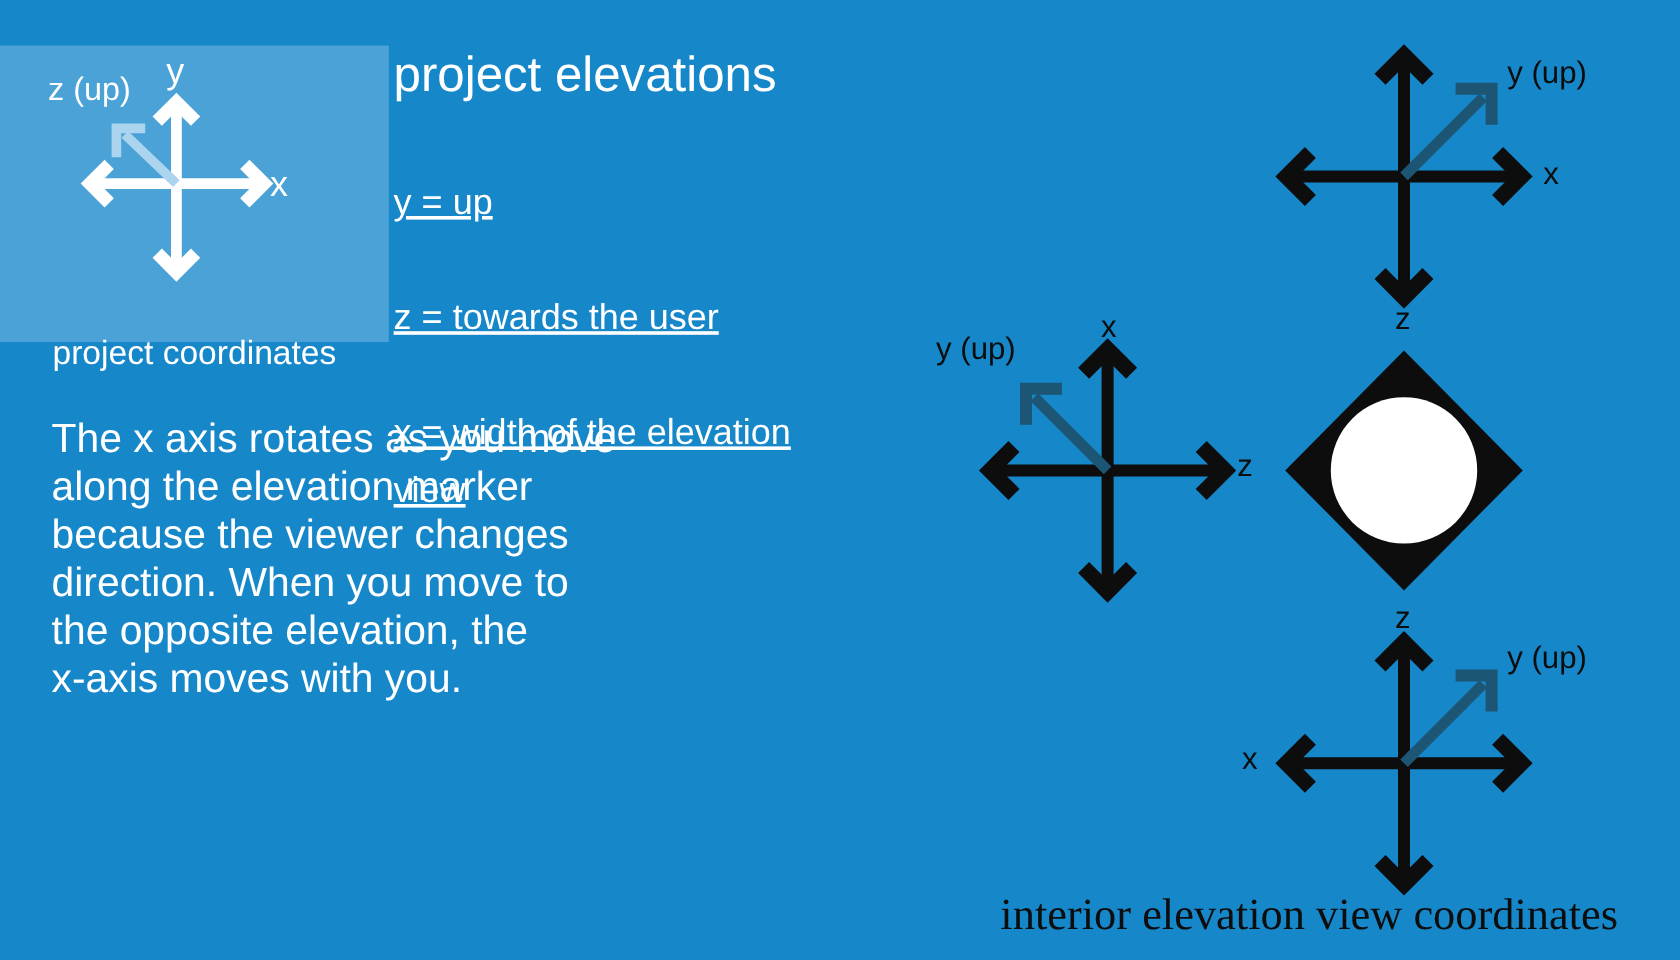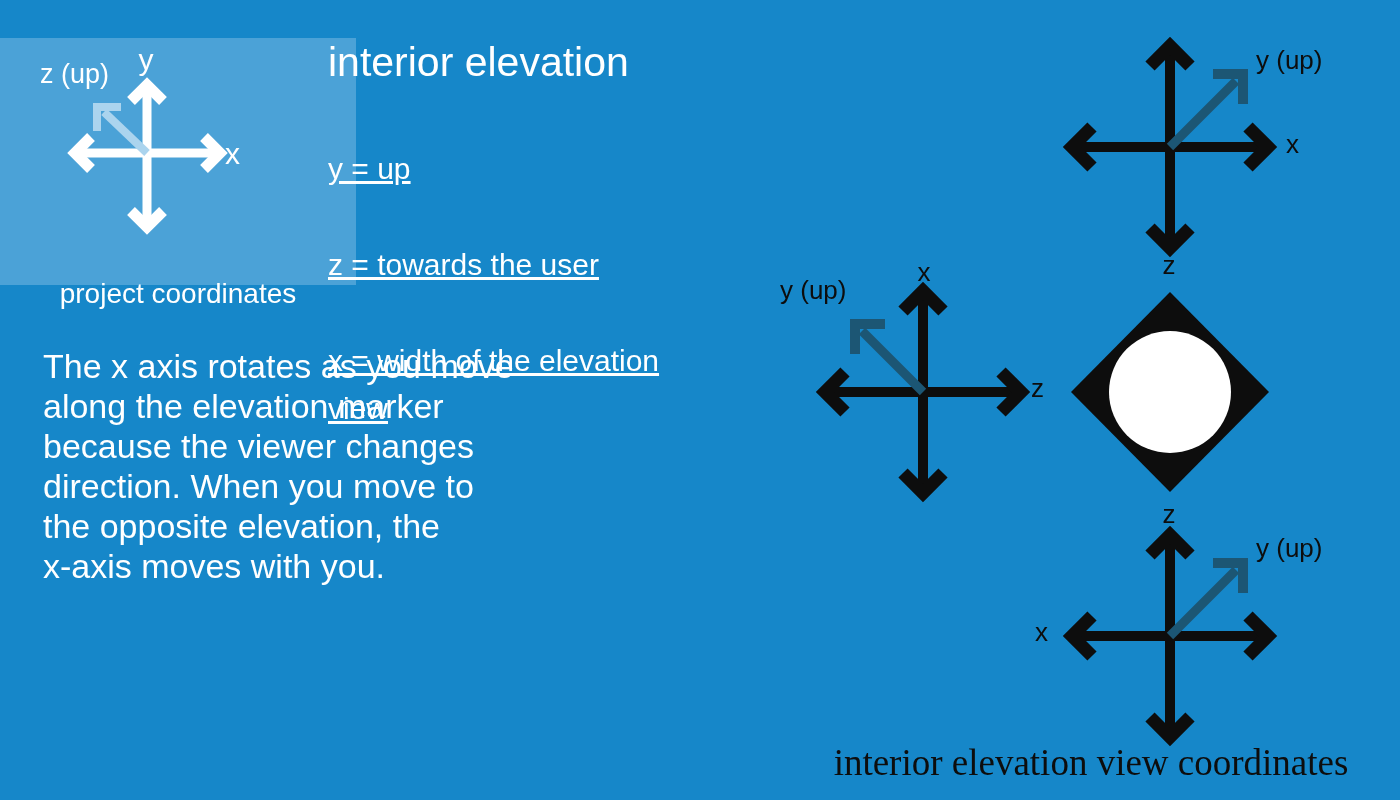--- a/index.html
+++ b/index.html
@@ -15,21 +15,21 @@
   body {
     width: 1400px; height: 800px;
     background: var(--bg);
     font-family: "Liberation Sans", sans-serif;
     overflow: hidden;
   }
   .canvas { position: relative; width: 1400px; height: 800px; }
 
   .panel {
     position: absolute; left: 0; top: 38px;
-    width: 356px; height: 247px;
+    width: 324px; height: 247px;
     background: var(--panel);
   }
   .art { position: absolute; left: 0; top: 0; width: 1400px; height: 800px; }
 
   .lbl { position: absolute; line-height: 1; white-space: nowrap; }
   .ink { color: var(--ink); font-size: 26px; }
   .center-x { transform: translateX(-50%); }
 
   .header { position: absolute; left: 328px; top: 40px; color: var(--text); }
   .header .title { font-size: 41px; line-height: 1.1; }
@@ -120,21 +120,21 @@
       <line class="shaft-acc" x1="1170" y1="636" x2="1236" y2="570"></line>
       <polyline class="head-acc" points="1213,563 1243,563 1243,593"></polyline>
     </g>
   </svg>
 
   <span class="lbl panel-lbl center-x" style="left:146px; top:45px; font-size:30px;">y</span>
   <span class="lbl panel-lbl" style="left:225px; top:139px; font-size:30px;">x</span>
   <span class="lbl panel-lbl" style="left:40px; top:61px; font-size:27px;">z (up)</span>
 
   <div class="header">
-    <div class="title">interior elevation</div>
+    <div class="title">project elevations</div>
     <div class="lines">
       <div>y = up</div>
       <div>z = towards the user</div>
       <div>x = width of the elevation
 view</div>
     </div>
   </div>
 
   <div class="paragraph">The x axis rotates as you move
 along the elevation marker

